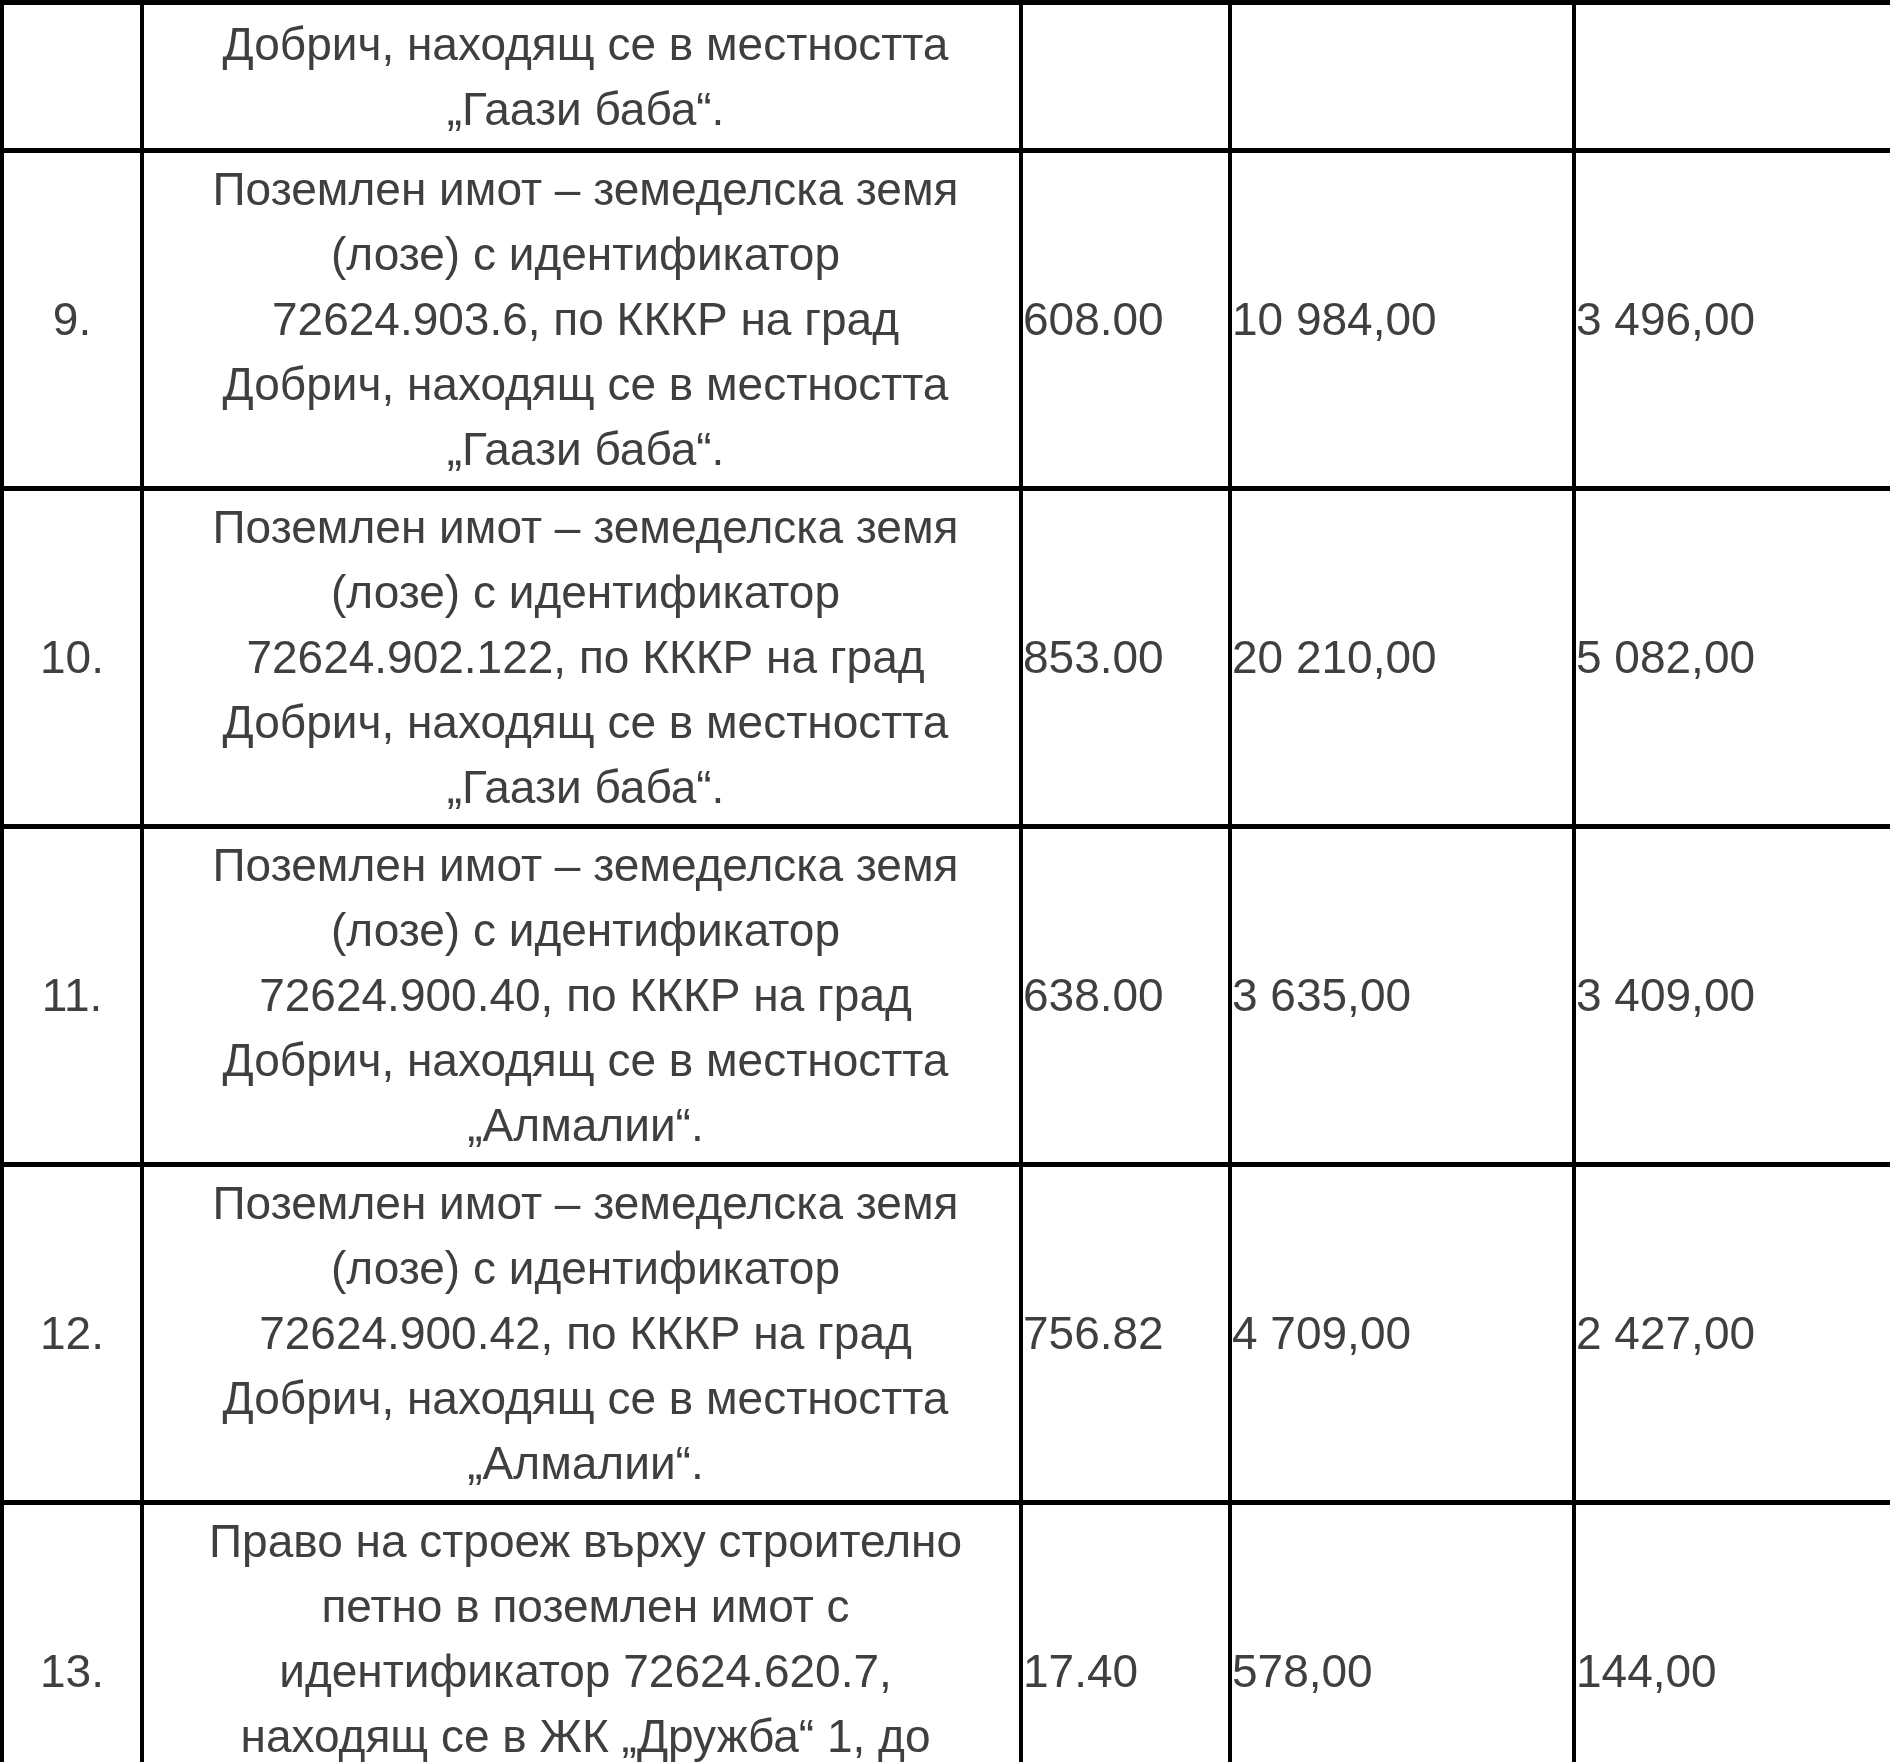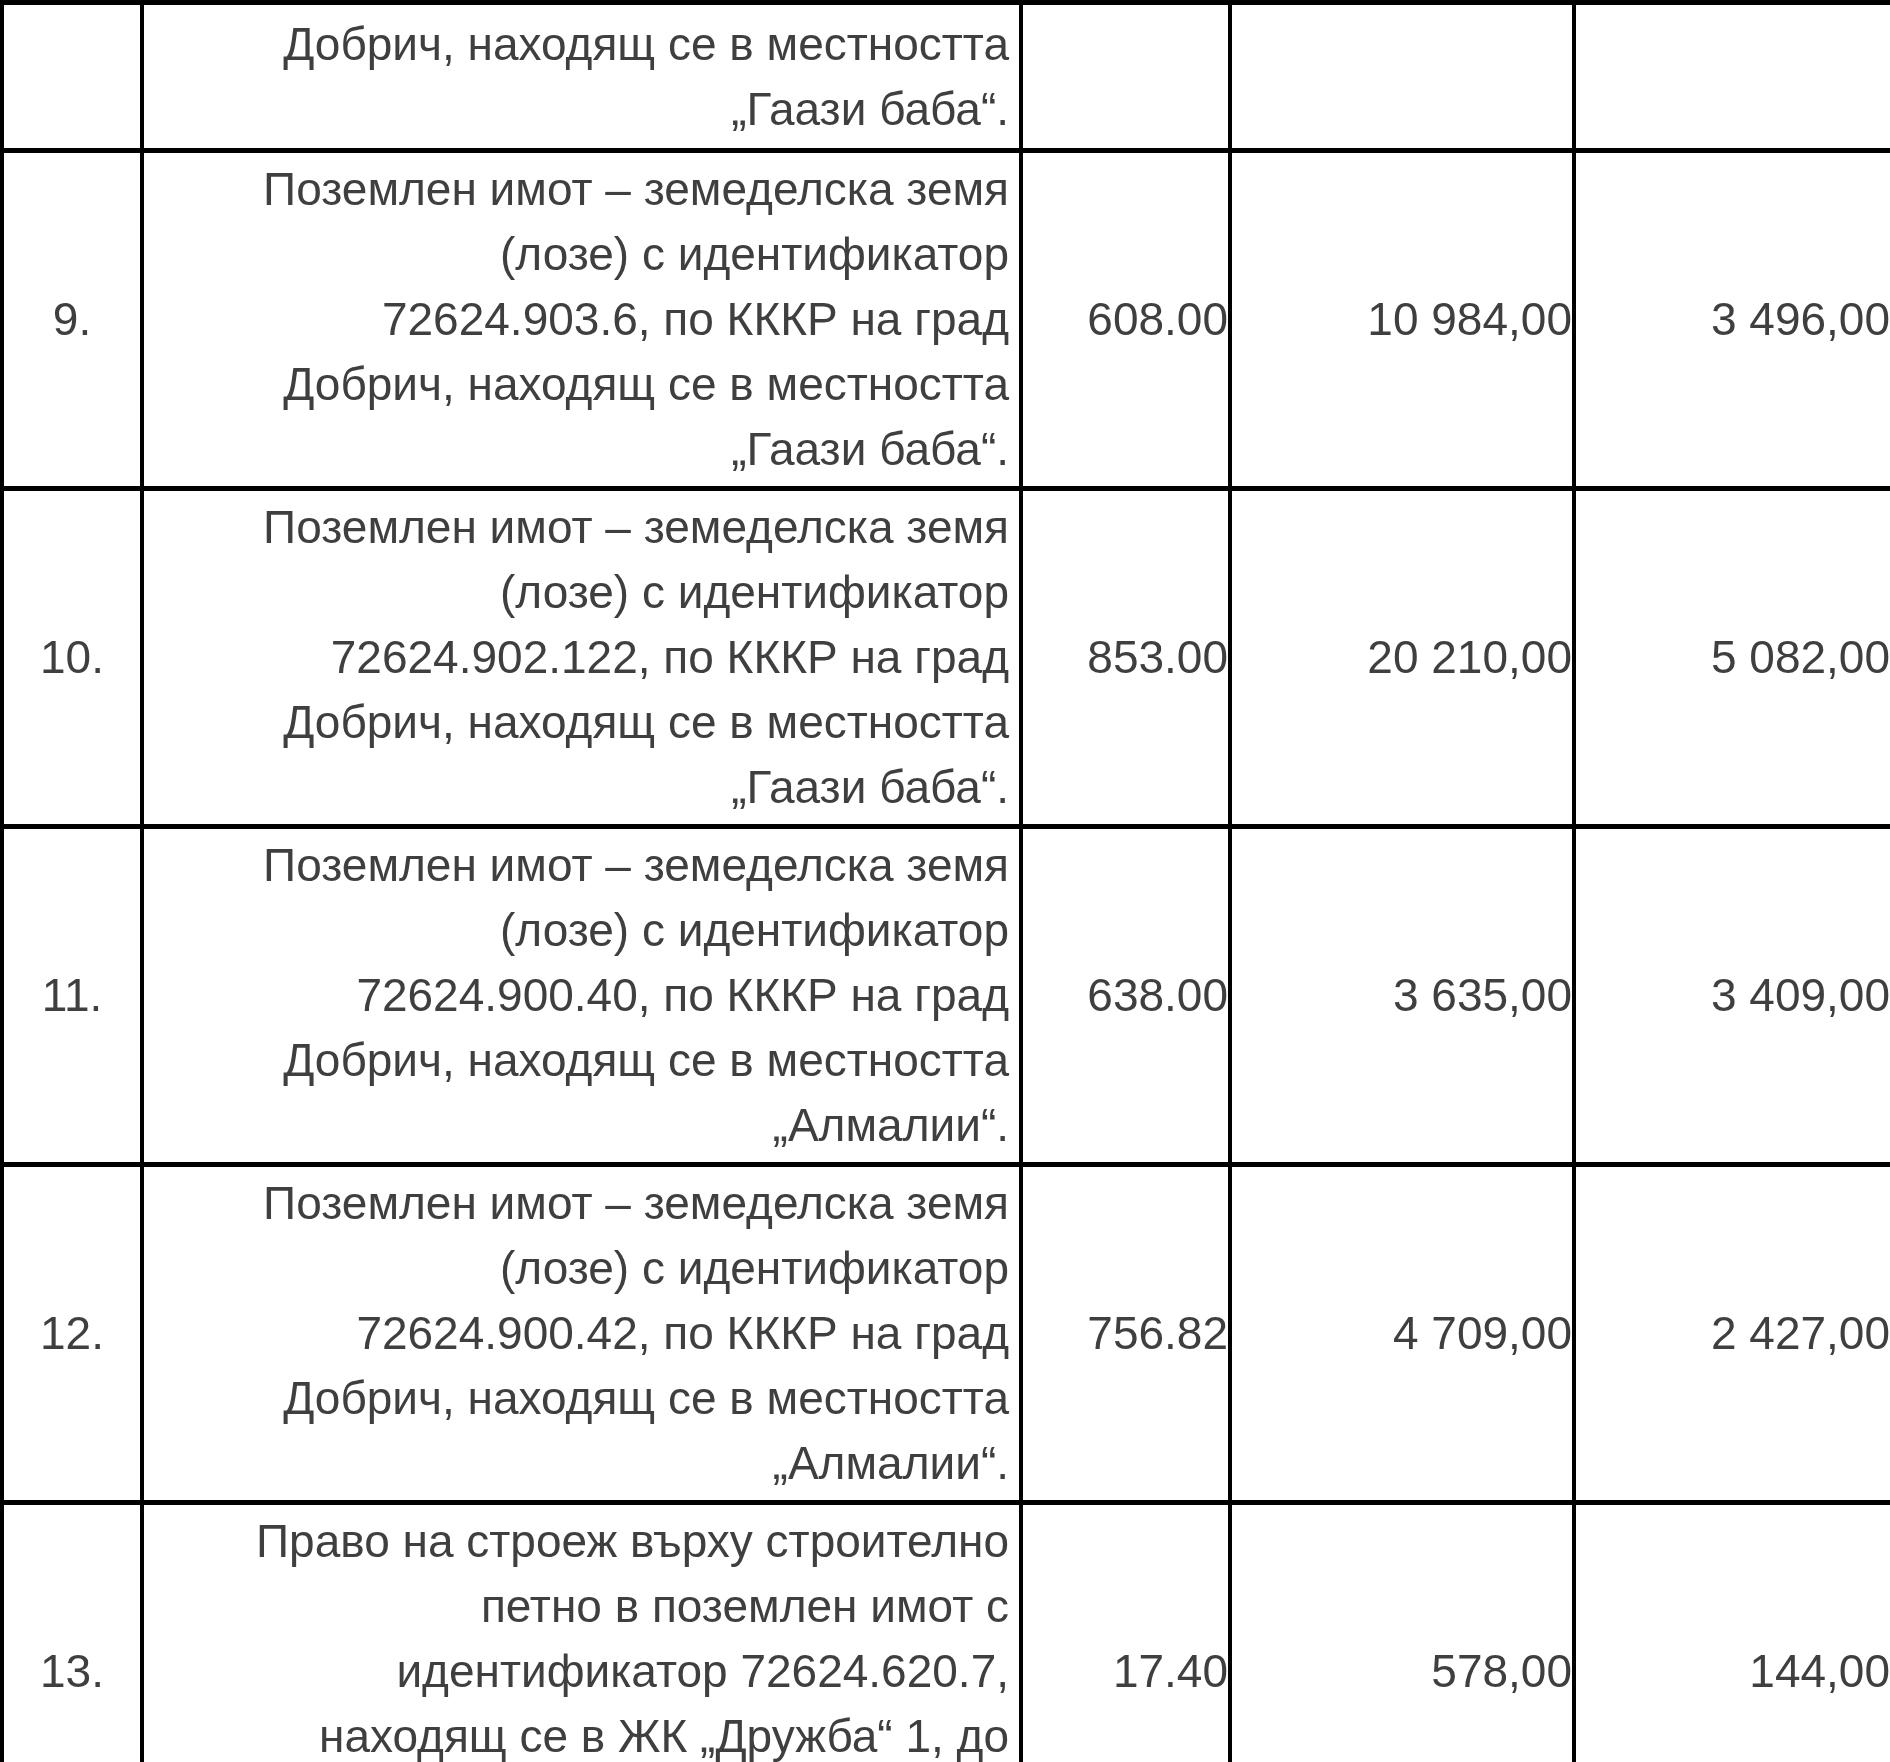--- a/index.html
+++ b/index.html
@@ -30,27 +30,27 @@
     line-height: 65px;
     overflow: hidden;
     background: #ffffff;
   }
   td.c-num {
     text-align: center;
     vertical-align: middle;
     padding: 0;
   }
   td.c-desc {
-    text-align: right;
+    text-align: center;
     vertical-align: middle;
     padding: 4px 10px 4px 18px;
     white-space: pre-line;
   }
   td.c-area, td.c-val {
-    text-align: right;
+    text-align: left;
     vertical-align: middle;
     padding: 0;
   }
   tr.r-partial { height: 148px; }
   tr.r-9  { height: 324px; }
   tr.r-10 { height: 315px; }
   tr.r-11 { height: 325px; }
   tr.r-12 { height: 324px; }
   tr.r-13 { height: 326px; }
   tr.r-partial td.c-desc { vertical-align: middle; }

